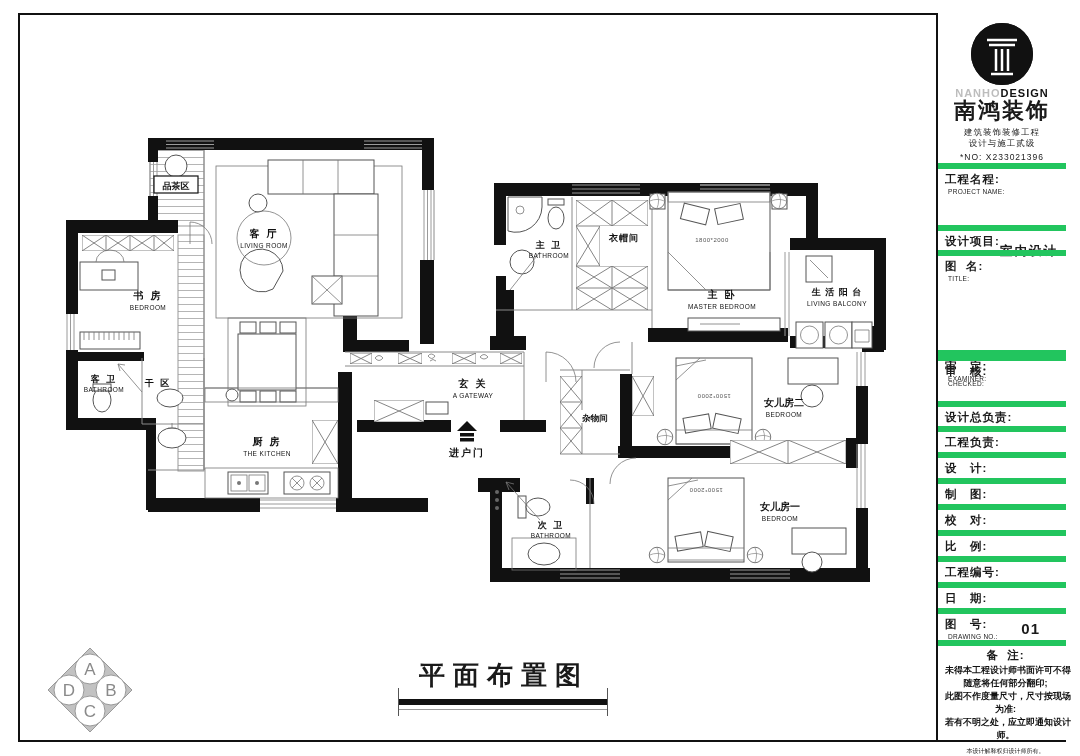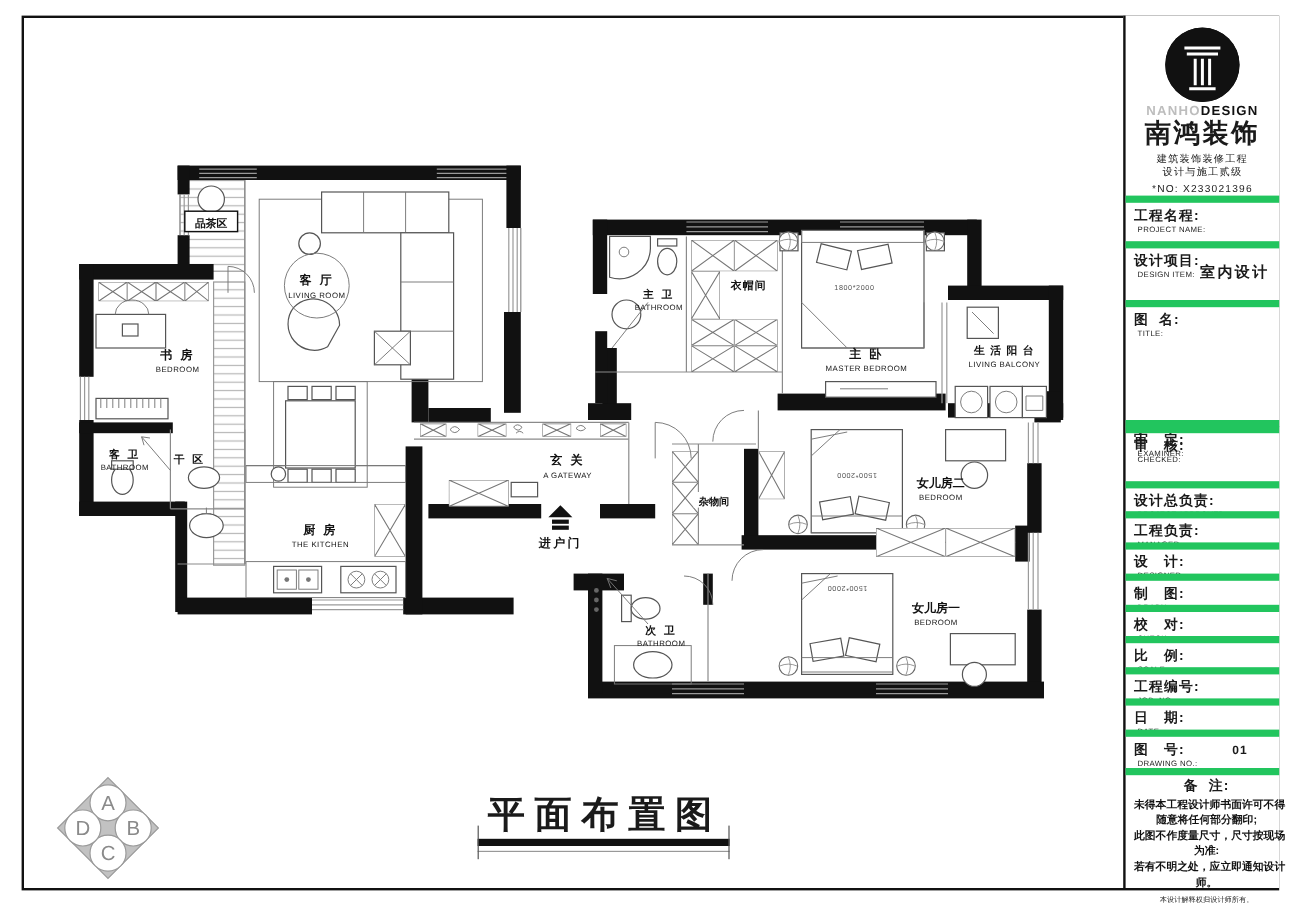--- a/index.html
+++ b/index.html
@@ -4,35 +4,35 @@
 <style>
   html,body{margin:0;padding:0;background:#fff;}
   body{width:1080px;height:756px;position:relative;font-family:"Liberation Sans",sans-serif;color:#1a1a1a;overflow:hidden;}
   #sheet-border{position:absolute;left:18px;top:13px;width:1044px;height:725px;border:2px solid #111;}
   
   #titleblock{position:absolute;left:936px;top:13px;width:128px;height:727px;border-left:2px solid #111;background:#fff;}
   .tb-row{position:absolute;left:0;width:100%;border-top:6px solid #22c55e;box-sizing:border-box;padding:3px 0 0 7px;}
   .tb-zh{font-size:11.5px;font-weight:bold;letter-spacing:1px;white-space:pre;}
   .tb-en{font-size:6.5px;color:#222;margin:1px 0 0 3px;letter-spacing:.3px;white-space:pre;}
   .tb-val{position:absolute;right:10px;top:9px;font-size:12.5px;font-weight:bold;letter-spacing:2px;}
-  .tb-val.big{font-size:10px;top:6px;right:26px;letter-spacing:1px;}
+  .tb-val.big{font-size:15px;top:6px;right:26px;letter-spacing:1px;}
   
   #logo{position:absolute;left:0;top:0;width:100%;height:150px;text-align:center;}
   #logo-circle{margin:10px auto 2px auto;width:62px;height:62px;border-radius:50%;background:#111;position:relative;}
   #logo-en{font-size:11px;letter-spacing:1px;font-weight:bold;}
   #logo-en .lt{color:#bdbdbd;text-align:center;}
   #logo-en .dk{color:#111;text-align:right;}
   #logo-zh{font-size:22px;font-weight:bold;letter-spacing:2px;line-height:24px;}
   .logo-sub{font-size:8.5px;color:#222;line-height:11px;letter-spacing:1px;}
   
   #notes{font-size:9px;line-height:13px;text-align:center;}
   #notes .nt-line{white-space:pre;font-weight:bold;color:#111;}
   #notes .nt-fine{font-size:6px;margin-top:3px;white-space:pre;}
   
-  #plan-title{position:absolute;left:398px;top:658px;width:212px;text-align:center;font-size:31px;font-weight:bold;letter-spacing:8px;}
+  #plan-title{position:absolute;left:398px;top:658px;width:212px;text-align:center;font-size:26px;font-weight:bold;letter-spacing:8px;}
   #title-bar{position:absolute;left:398px;top:699px;width:210px;height:6px;background:#111;}
   #title-underline{position:absolute;left:398px;top:709px;width:210px;height:1px;background:#999;}
   .title-tick{position:absolute;top:688px;width:1px;height:28px;background:#555;}
   
   #plan{position:absolute;left:18px;top:13px;}
   text{font-family:"Liberation Sans",sans-serif;}
   .zh{font-size:10px;font-weight:bold;letter-spacing:2px;}
   .en{font-size:6.5px;letter-spacing:.4px;}
   .sz{font-size:6px;fill:#555;letter-spacing:.5px;}
   .thin{stroke:#8a8a8a;stroke-width:1;fill:none;}
@@ -384,21 +384,21 @@
     <div id="logo-zh">南鸿装饰</div>
     <div class="logo-sub" style="margin-top:4px">建筑装饰装修工程</div>
     <div class="logo-sub">设计与施工贰级</div>
     <div class="logo-sub" style="margin-top:3px">*NO: X233021396</div>
   </div>
 
   <div class="tb-row" style="top:150px;height:49px">
     <div class="tb-zh">工程名程:</div>
     <div class="tb-en">PROJECT NAME:</div>
   </div>
-  <div class="tb-row" style="top:188px;height:56px">
+  <div class="tb-row" style="top:212px;height:56px">
     <div class="tb-zh">设计项目:</div>
     <div class="tb-en">DESIGN ITEM:</div>
     <div class="tb-val" style="top:12px;right:8px">室内设计</div>
   </div>
   <div class="tb-row" style="top:237px;height:100px">
     <div class="tb-zh">图  名:</div>
     <div class="tb-en">TITLE:</div>
   </div>
   <div class="tb-row" style="top:337px;height:26px">
     <div class="tb-zh">审   定:</div>

